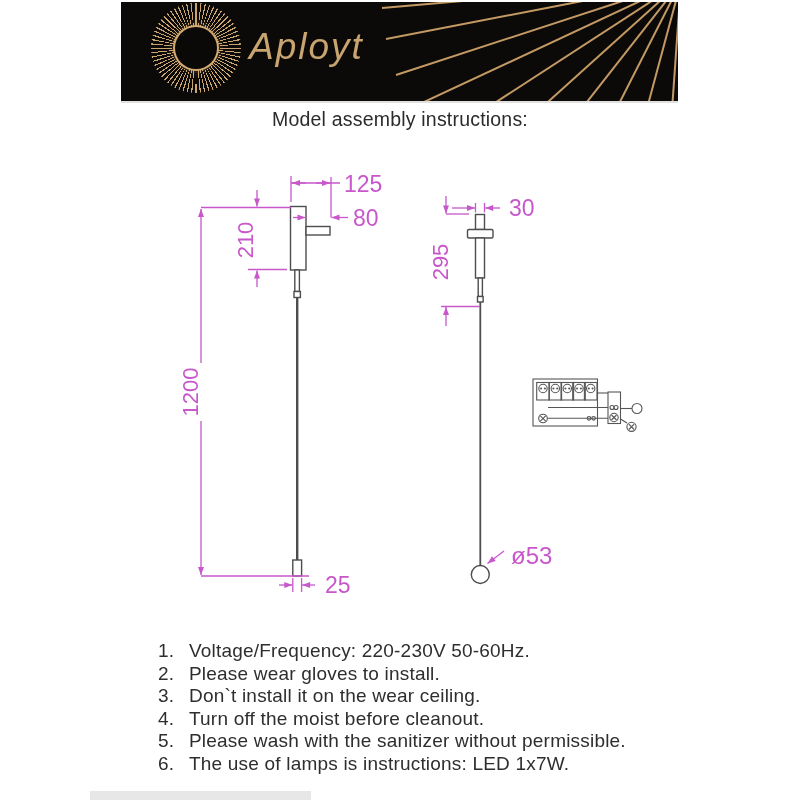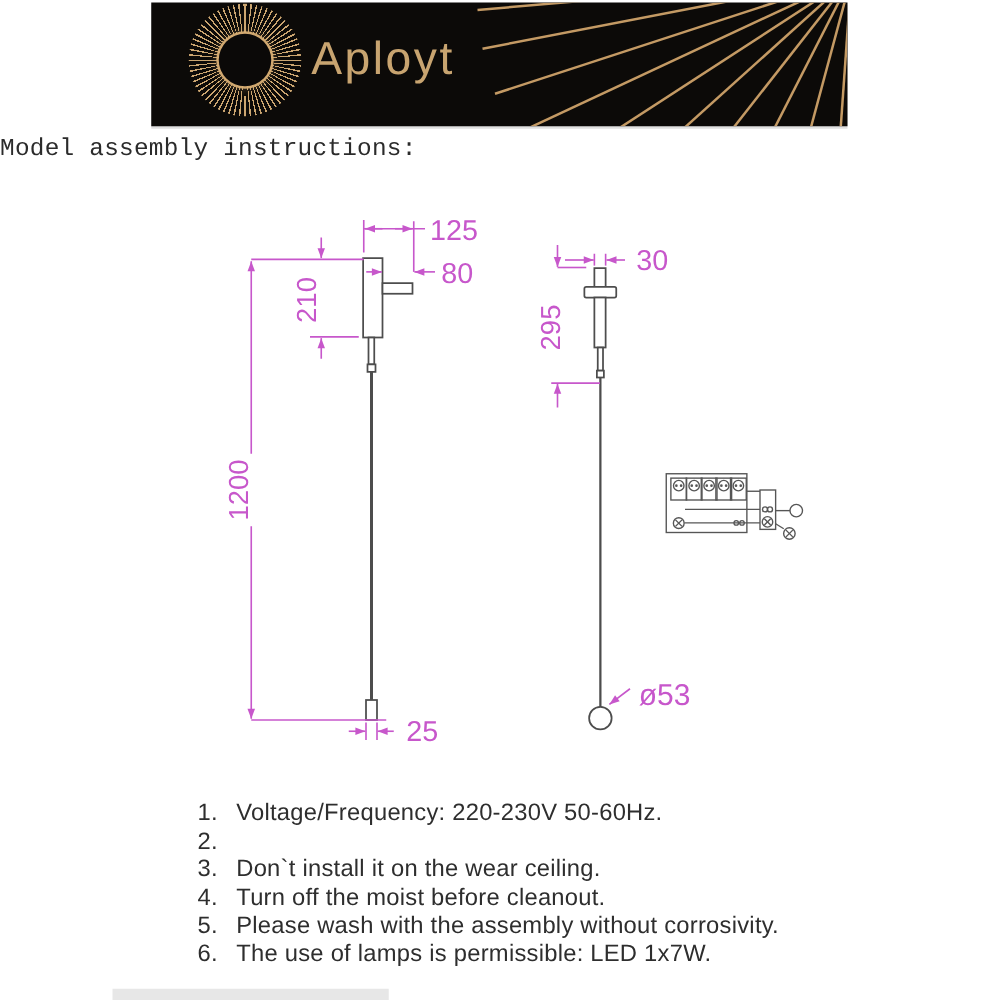--- a/index.html
+++ b/index.html
@@ -3,38 +3,38 @@
 <meta charset="utf-8">
 <style>
   html,body{margin:0;padding:0;}
   body{
     width:800px;height:800px;position:relative;background:#ffffff;
     font-family:"Liberation Sans", sans-serif;overflow:hidden;
   }
   
   .banner{
     position:absolute;left:121px;top:2px;width:557px;height:99px;
-    background:#0c0a08;overflow:hidden;box-shadow:0 2px 0 rgba(0,0,0,.12);
+    background:#0c0a08;overflow:hidden;box-shadow:0 2px 0 rgba(0,0,0,.12);font-style:italic;
   }
   .burst{
     position:absolute;left:30px;top:1px;width:90px;height:90px;border-radius:50%;
     background:repeating-conic-gradient(rgba(214,174,118,.95) 0deg 1.6deg, rgba(214,174,118,0) 1.6deg 5.6deg);
   }
   .burst-core{
     position:absolute;left:54px;top:25px;width:42px;height:42px;border-radius:50%;
     background:#0b0908;
     box-shadow:0 0 0 2px rgba(216,174,116,.95), 0 0 8px 2px rgba(216,174,116,.35);
   }
   .brand{
     position:absolute;left:128px;top:26px;font-size:37px;font-weight:400;
     letter-spacing:2px;color:#c8a470;line-height:1;
   }
   .rays{position:absolute;right:0;top:0;}
   
-  .titleblock{position:absolute;left:0;top:108px;width:800px;text-align:left;color:#2b2b2b;font-family:Liberation Mono, monospace;}
+  .titleblock{position:absolute;left:0;top:108px;width:800px;text-align:center;color:#2b2b2b;}
   .titleblock .t1,.titleblock .t2{font-size:19.5px;line-height:22px;font-weight:500;letter-spacing:.2px;}
   
   svg.drawing{position:absolute;left:0;top:0;}
   .ln{stroke:#4d4d4d;stroke-width:1.4;fill:none;}
   .lnf{stroke:#4d4d4d;stroke-width:1.4;fill:#ffffff;}
   .tb{stroke:#565656;stroke-width:1.1;fill:none;}
   .dim{stroke:#c757cb;stroke-width:1.3;fill:none;}
   .dimtxt{fill:#c757cb;font-family:"Liberation Sans",sans-serif;font-size:23px;}
   .dimtxt.small{font-size:22px;}
   .dimtxt.big{font-size:24px;}
@@ -194,32 +194,33 @@
   </g>
 </svg>
 
 <div class="instructions">
   <div class="row">
     <span class="num">1.</span>
     <span class="txt">Voltage/Frequency: 220-230V 50-60Hz.</span>
   </div>
   <div class="row">
     <span class="num">2.</span>
+    <span class="txt">Please wear gloves to install.</span>
   </div>
   <div class="row">
     <span class="num">3.</span>
     <span class="txt">Don`t install it on the wear ceiling.</span>
   </div>
   <div class="row">
     <span class="num">4.</span>
     <span class="txt">Turn off the moist before cleanout.</span>
   </div>
   <div class="row">
     <span class="num">5.</span>
-    <span class="txt">Please wash with the assembly without corrosivity.</span>
+    <span class="txt">Please wash with the sanitizer without permissible.</span>
   </div>
   <div class="row">
     <span class="num">6.</span>
-    <span class="txt">The use of lamps is permissible: LED 1x7W.</span>
+    <span class="txt">The use of lamps is instructions: LED 1x7W.</span>
   </div>
 </div>
 
 <div class="strip"></div>
 
 </body></html>

